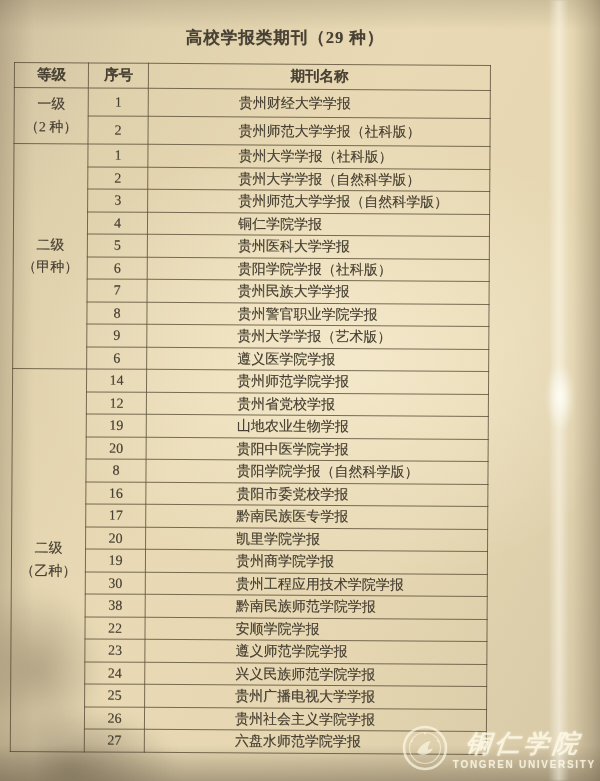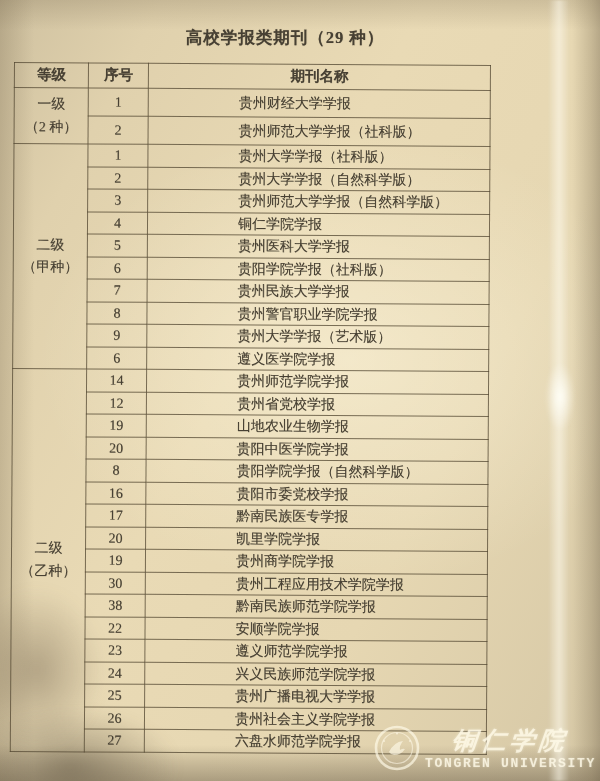--- a/index.html
+++ b/index.html
@@ -66,22 +66,22 @@
     color:rgba(255,250,232,0.78); z-index:5;
   }
   .wm-logo { opacity:0.8; flex:0 0 auto; }
   .wm-text { display:flex; flex-direction:column; align-items:center; }
   .wm-cn {
     font-size:25px; font-weight:bold; font-style:italic; letter-spacing:4px;
     transform:skewX(-6deg); white-space:nowrap;
     text-shadow:0 0 3px rgba(255,255,240,0.45);
   }
   .wm-en {
-    font-family:Liberation Mono, monospace;
-    font-size:13px; font-weight:bold; letter-spacing:1.7px; margin-top:-1px;
+    font-family:Liberation Sans, sans-serif;
+    font-size:10px; font-weight:bold; letter-spacing:1.7px; margin-top:-1px;
     white-space:nowrap; text-shadow:0 0 2px rgba(255,255,240,0.4);
   }
 </style>
 </head>
 <body>
 
 <div class="photo">
 
   <div class="overlay top-strip"></div>
   <div class="overlay left-strip"></div>

